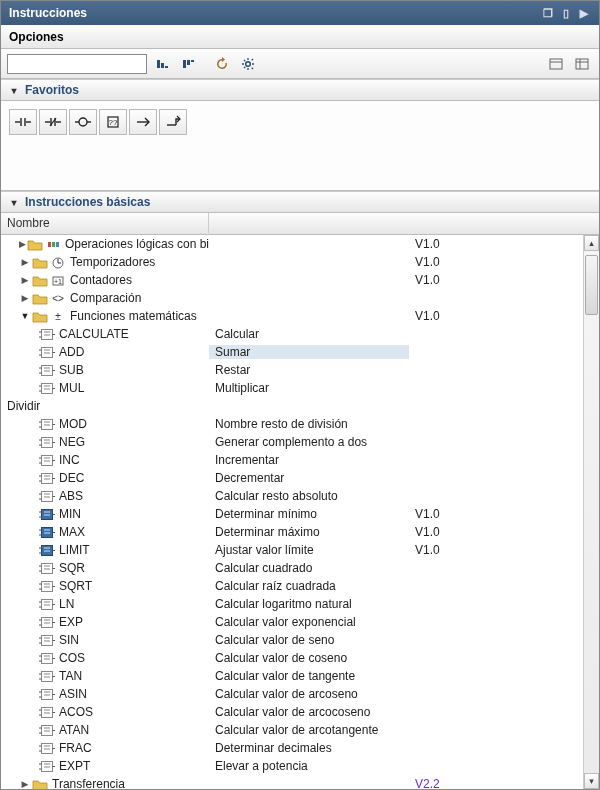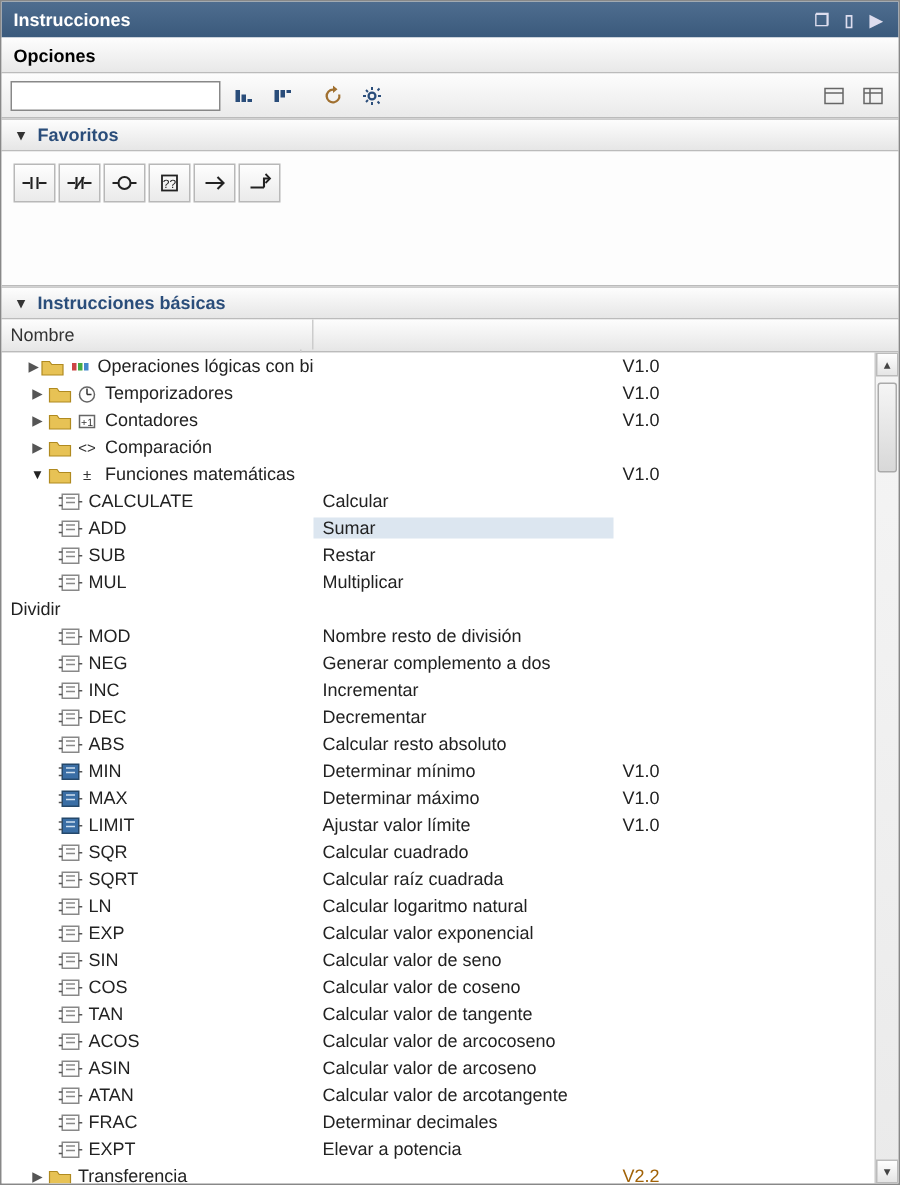--- a/index.html
+++ b/index.html
@@ -132,21 +132,21 @@
     color:#222;
     white-space:nowrap;
   }
   .row.selected .cell-desc,
   .row.selected .cell-ver,
   .row.selected .cell-rest { background:#dce6f0; }
   .row .cell-name { width: 208px; display:flex; align-items:center; padding-left:4px; overflow:hidden; }
   .row .cell-desc { width: 200px; padding-left:6px; overflow:hidden; text-overflow:ellipsis; }
   .row .cell-ver  { width: 45px; padding-left:6px; }
   .row .cell-rest { flex:1; }
-  .row .link { color:#a16207; text-decoration: underline; cursor:pointer; }
+  .row .link { color:#6d28d9; text-decoration: underline; cursor:pointer; }
   .arrow {
     width:12px; height:12px; display:inline-flex; align-items:center; justify-content:center;
     font-size: 9px; color:#555; cursor:pointer; margin-right:1px;
   }
   .arrow.expanded { color:#222; }
   .ficon {
     width:16px; height:14px; display:inline-flex; align-items:center; justify-content:center;
     margin-right:4px; flex-shrink:0;
   }
   .ficon svg { display:block; }
@@ -767,42 +767,42 @@
           <span class="ficon">
             <svg width="16" height="13">
               <rect x="2.5" y="1.5" width="11" height="10" fill="#fdfdfd" stroke="#888" stroke-width="1"></rect>
               <line x1="0" y1="4" x2="2.5" y2="4" stroke="#555"></line>
               <line x1="0" y1="9" x2="2.5" y2="9" stroke="#555"></line>
               <line x1="13.5" y1="6.5" x2="16" y2="6.5" stroke="#555"></line>
               <line x1="5" y1="4" x2="11" y2="4" stroke="#888"></line>
               <line x1="5" y1="7" x2="11" y2="7" stroke="#888"></line>
             </svg>
           </span>
+          <span>ASIN</span>
+        </div>
+        <div class="cell-desc">Calcular valor de arcoseno</div>
+        <div class="cell-ver"></div>
+        <div class="cell-rest"></div>
+      </div>
+      <div class="row">
+        <div class="cell-name">
+          <span class="indent2"></span>
+          <span class="ficon">
+            <svg width="16" height="13">
+              <rect x="2.5" y="1.5" width="11" height="10" fill="#fdfdfd" stroke="#888" stroke-width="1"></rect>
+              <line x1="0" y1="4" x2="2.5" y2="4" stroke="#555"></line>
+              <line x1="0" y1="9" x2="2.5" y2="9" stroke="#555"></line>
+              <line x1="13.5" y1="6.5" x2="16" y2="6.5" stroke="#555"></line>
+              <line x1="5" y1="4" x2="11" y2="4" stroke="#888"></line>
+              <line x1="5" y1="7" x2="11" y2="7" stroke="#888"></line>
+            </svg>
+          </span>
           <span>ACOS</span>
         </div>
         <div class="cell-desc">Calcular valor de arcocoseno</div>
-        <div class="cell-ver"></div>
-        <div class="cell-rest"></div>
-      </div>
-      <div class="row">
-        <div class="cell-name">
-          <span class="indent2"></span>
-          <span class="ficon">
-            <svg width="16" height="13">
-              <rect x="2.5" y="1.5" width="11" height="10" fill="#fdfdfd" stroke="#888" stroke-width="1"></rect>
-              <line x1="0" y1="4" x2="2.5" y2="4" stroke="#555"></line>
-              <line x1="0" y1="9" x2="2.5" y2="9" stroke="#555"></line>
-              <line x1="13.5" y1="6.5" x2="16" y2="6.5" stroke="#555"></line>
-              <line x1="5" y1="4" x2="11" y2="4" stroke="#888"></line>
-              <line x1="5" y1="7" x2="11" y2="7" stroke="#888"></line>
-            </svg>
-          </span>
-          <span>ASIN</span>
-        </div>
-        <div class="cell-desc">Calcular valor de arcoseno</div>
         <div class="cell-ver"></div>
         <div class="cell-rest"></div>
       </div>
       <div class="row">
         <div class="cell-name">
           <span class="indent2"></span>
           <span class="ficon">
             <svg width="16" height="13">
               <rect x="2.5" y="1.5" width="11" height="10" fill="#fdfdfd" stroke="#888" stroke-width="1"></rect>
               <line x1="0" y1="4" x2="2.5" y2="4" stroke="#555"></line>

